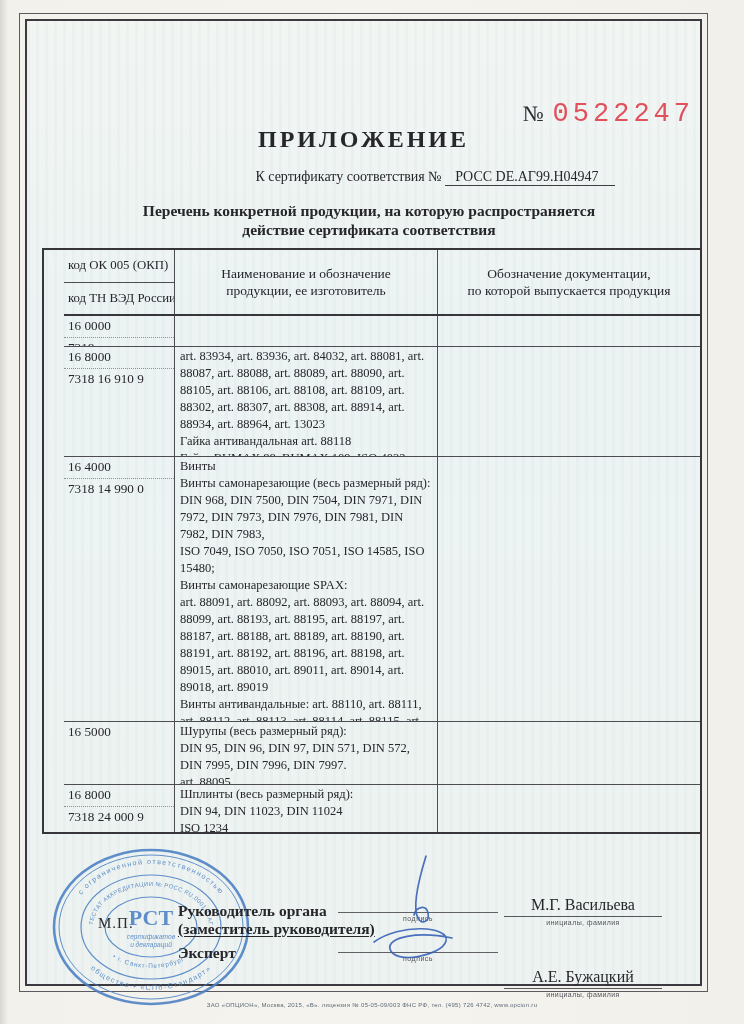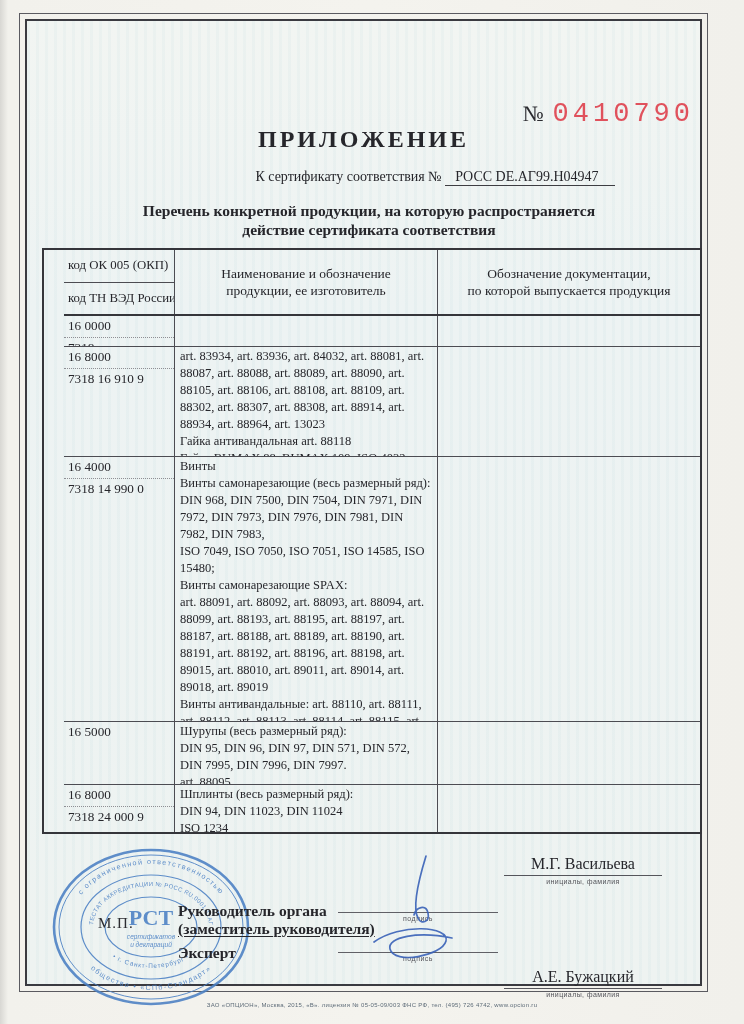--- a/index.html
+++ b/index.html
@@ -102,21 +102,21 @@
   .sigline { position:absolute; border-bottom:1px solid #606066; height:0; }
   .sl1 { left:338px; top:912px; width:160px; }
   .sl2 { left:338px; top:952px; width:160px; }
   .sig-caption {
     position:absolute; width:160px; left:338px; text-align:center;
     font-family:"Liberation Sans", sans-serif;
     font-size:7px; color:#55555b; letter-spacing:.5px;
   }
   .sc1 { top:915px; } .sc2 { top:955px; }
   .nameblock { position:absolute; left:504px; width:158px; text-align:center; }
-  .nb1 { top:855px; } .nb2 { top:936px;margin-top:32px; }
+  .nb1 { top:896px; } .nb2 { top:936px;margin-top:32px; }
   .name-text { font-size:16px; padding-bottom:2px; border-bottom:1px solid #55555b; }
   .name-caption {
     margin-top:2px; font-family:"Liberation Sans", sans-serif;
     font-size:7px; color:#55555b; letter-spacing:.4px;
   }
   
   .stamp-svg { position:absolute; left:45px; top:845px; width:212px; height:164px; opacity:.88; }
   .sign-svg { position:absolute; left:360px; top:852px; width:120px; height:120px; }
   
   .print-footer {
@@ -129,21 +129,21 @@
 <body>
 
 <div class="page">
 
   <div class="frame-a"></div>
   <div class="frame-b"></div>
 
 
   <div class="blank-number">
     <span class="nsign">№</span>
-    <span class="digits">0410790</span>
+    <span class="digits">0522247</span>
   </div>
 
   <div class="doc-title">ПРИЛОЖЕНИЕ</div>
 
   <div class="cert-line">
     <span>К сертификату соответствия №</span>
     <span class="cert-num">РОСС DE.АГ99.Н04947</span>
   </div>
 
   <div class="subtitle">

